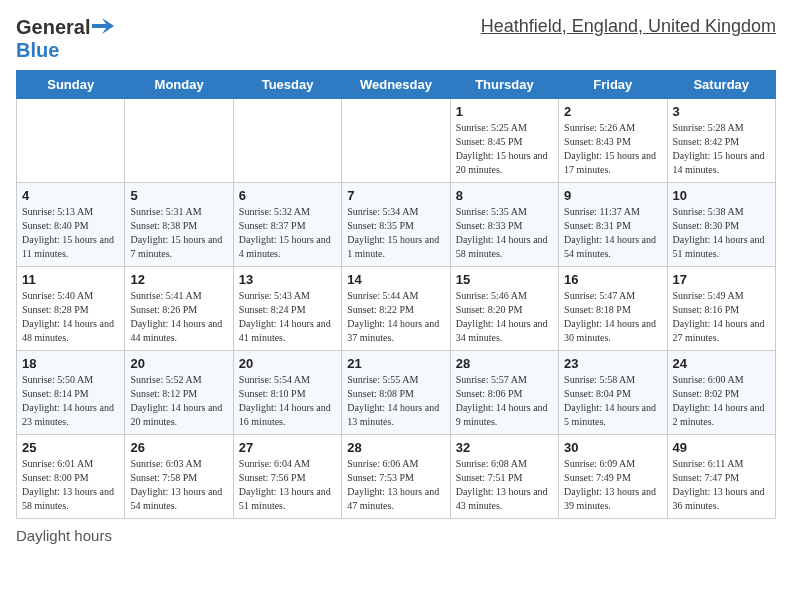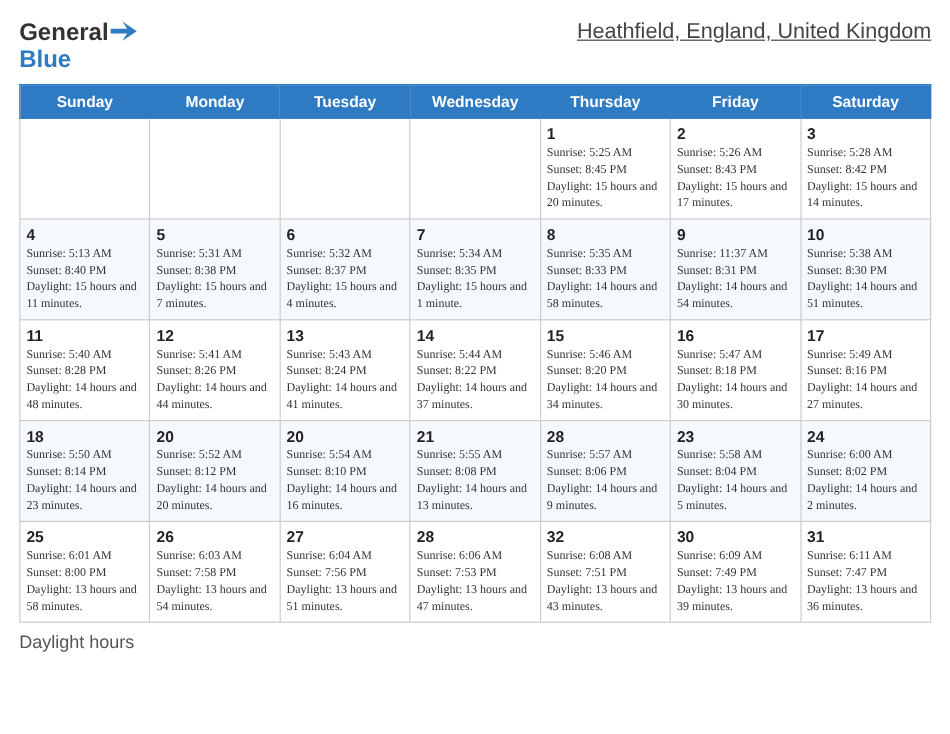--- a/index.html
+++ b/index.html
@@ -315,21 +315,21 @@
 Sunset: 7:51 PM
 Daylight: 13 hours and 43 minutes.</div>
         </td>
         <td>
           <div class="day-num">30</div>
           <div class="day-info">Sunrise: 6:09 AM
 Sunset: 7:49 PM
 Daylight: 13 hours and 39 minutes.</div>
         </td>
         <td>
-          <div class="day-num">31</div>
+          <div class="day-num">49</div>
           <div class="day-info">Sunrise: 6:11 AM
 Sunset: 7:47 PM
 Daylight: 13 hours and 36 minutes.</div>
         </td>
       </tr>
     </tbody>
 </table>
 
 <div class="footer">
   <span>Daylight hours</span>

